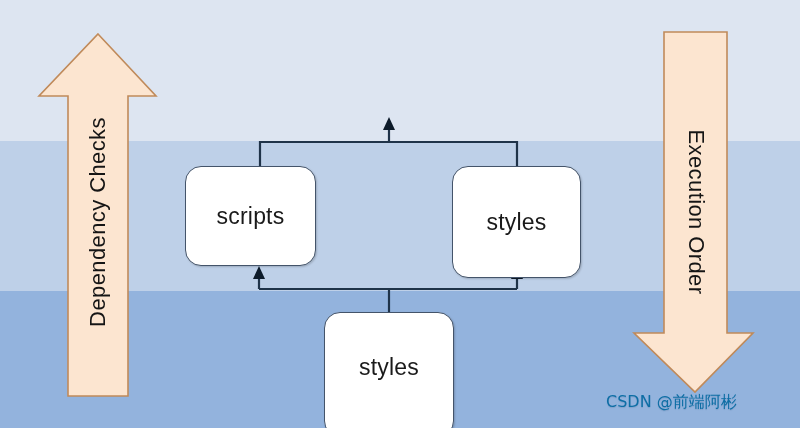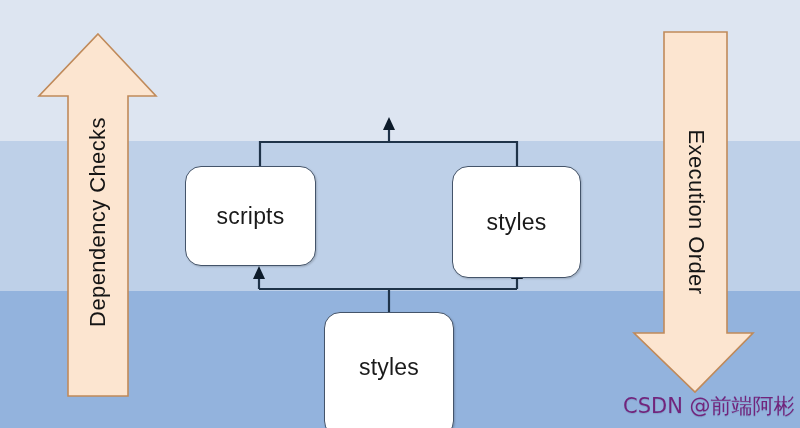--- a/index.html
+++ b/index.html
@@ -75,25 +75,25 @@
   #arrow-right-text {
     left: 696px;
     top: 212px;
     transform: translate(-50%, -50%) rotate(90deg);
     transform-origin: 50% 50%;
   }
 
   
   #watermark {
     position: absolute;
-    left: 623px;
+    left: 606px;
     top: 392px;
     font-family: "DejaVu Sans", sans-serif;
-    font-size: 21px;
-    color: #701a75;
+    font-size: 16px;
+    color: #0369a1;
     opacity: 0.93;
     white-space: nowrap;
     text-shadow: 0 1px 1px rgba(90,120,160,0.35);
   }
 </style>
 </head>
 <body>
 
 <div id="stage">
 

